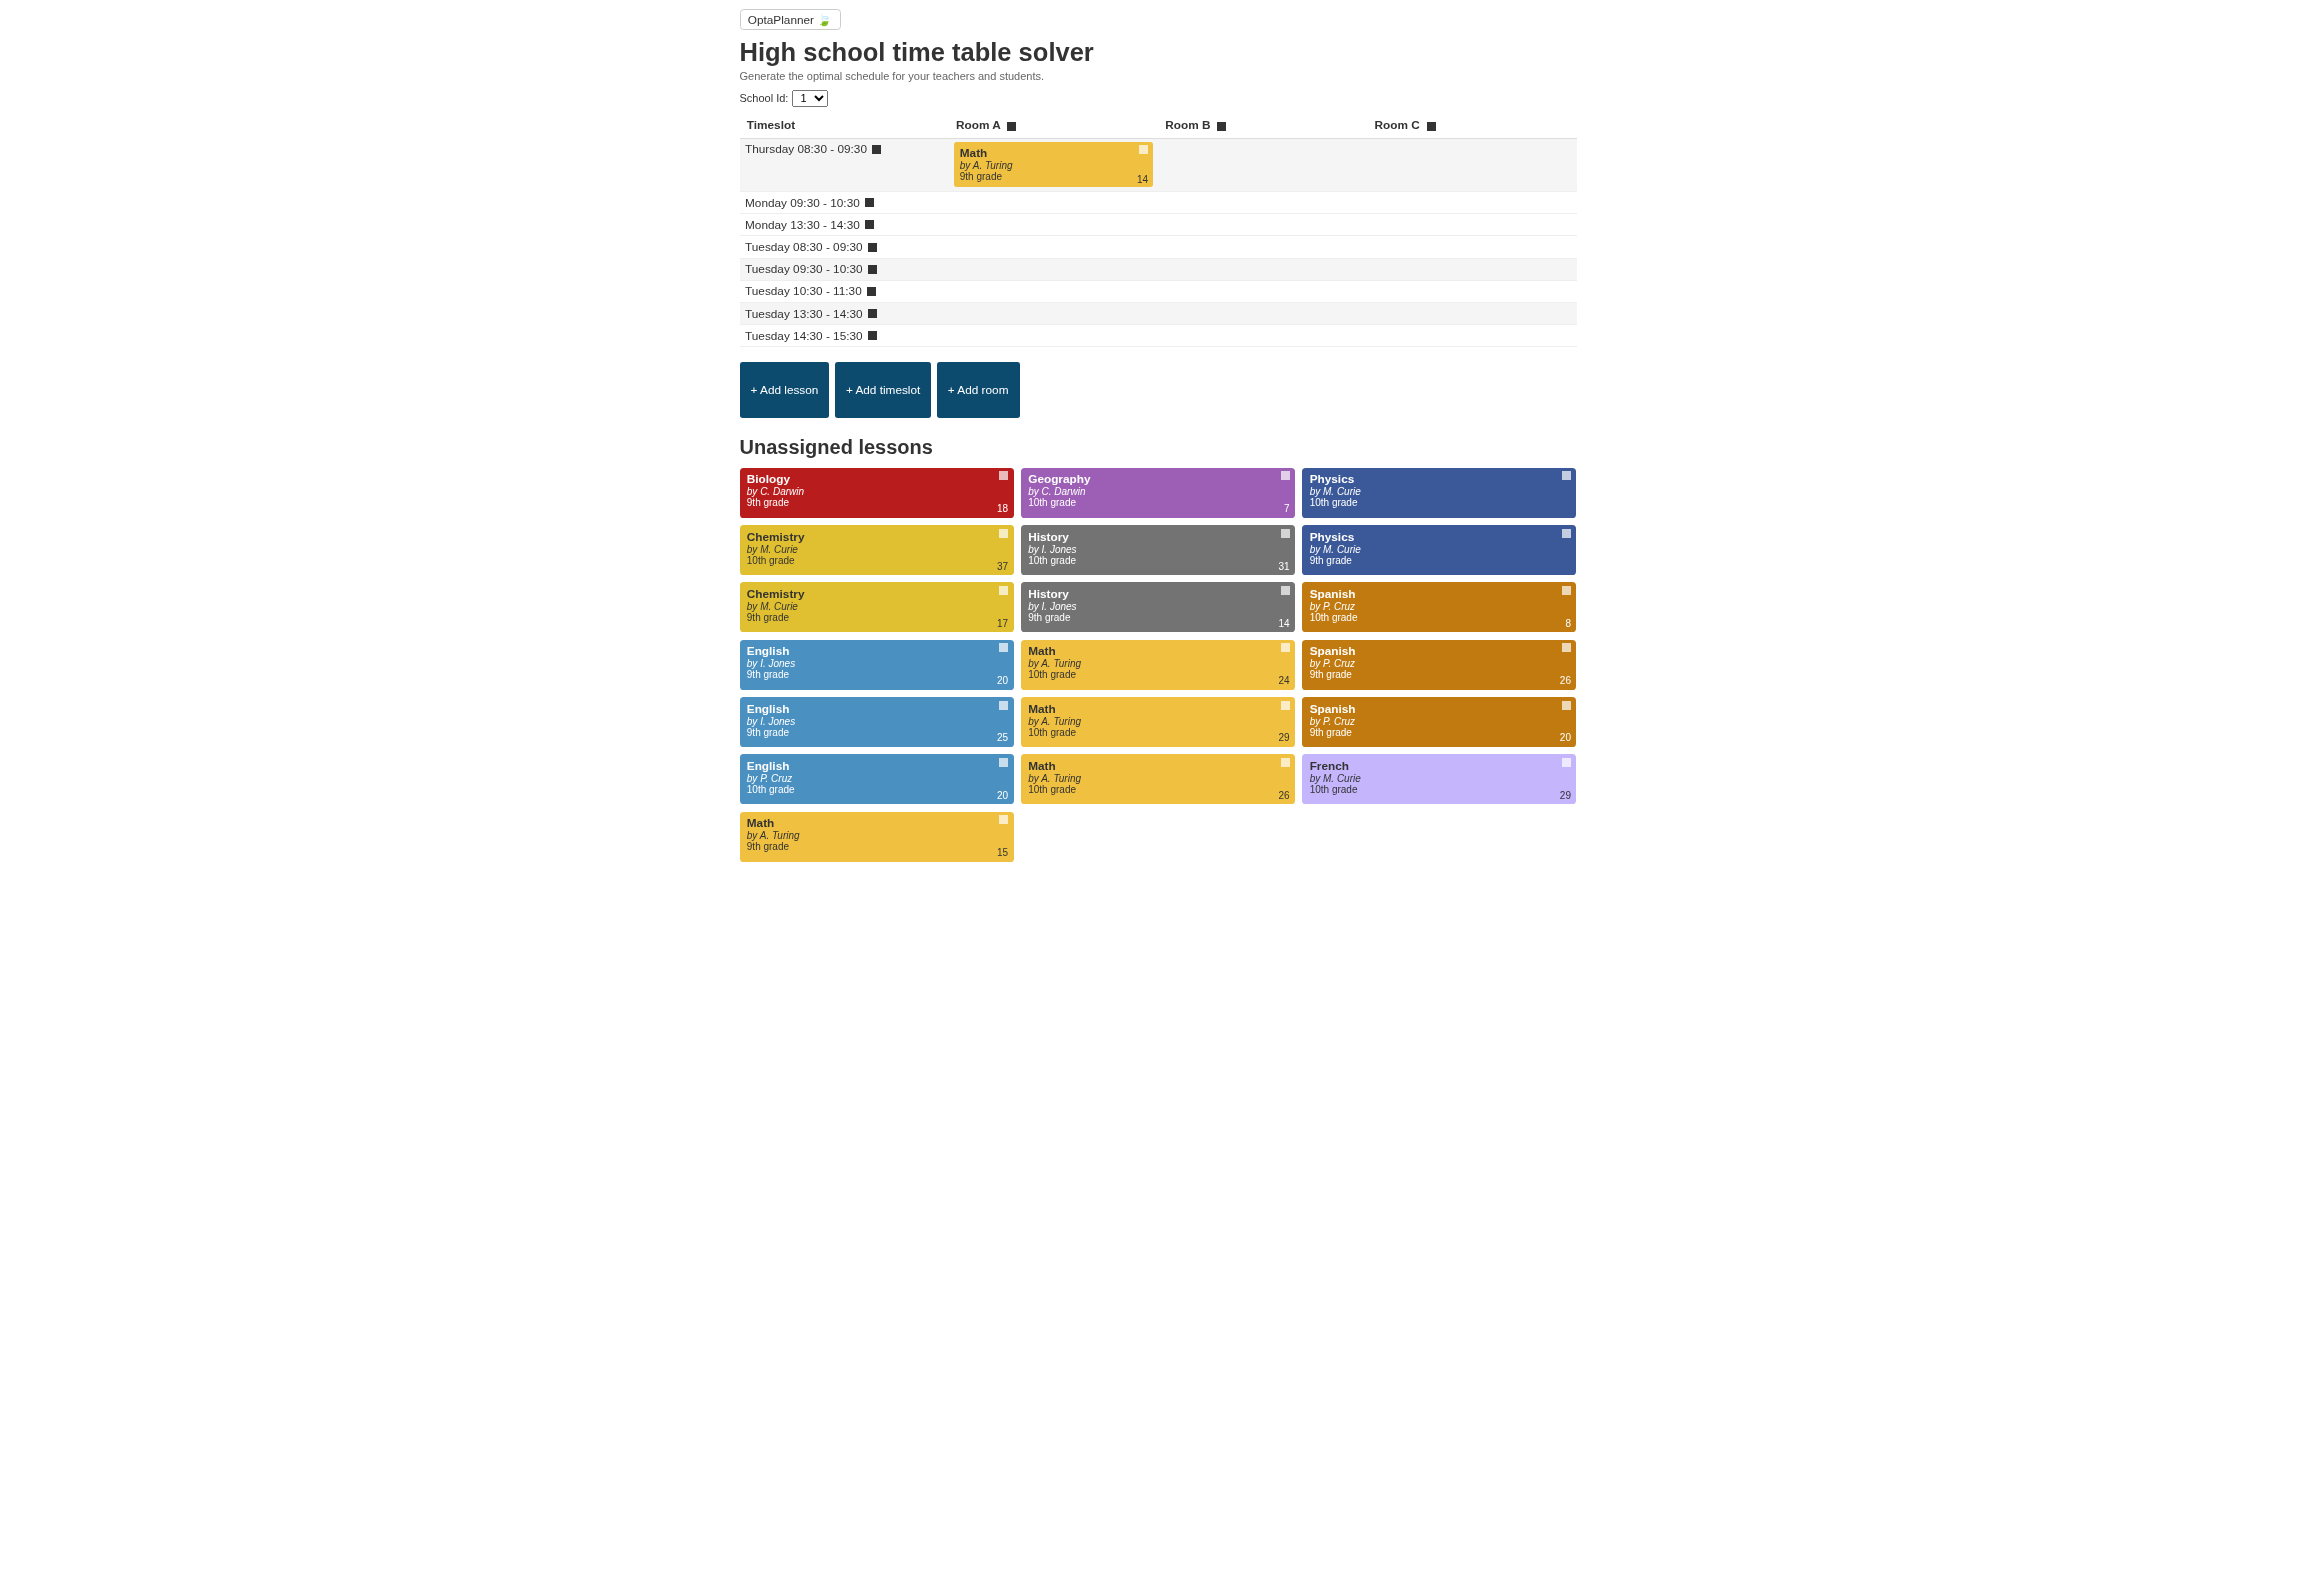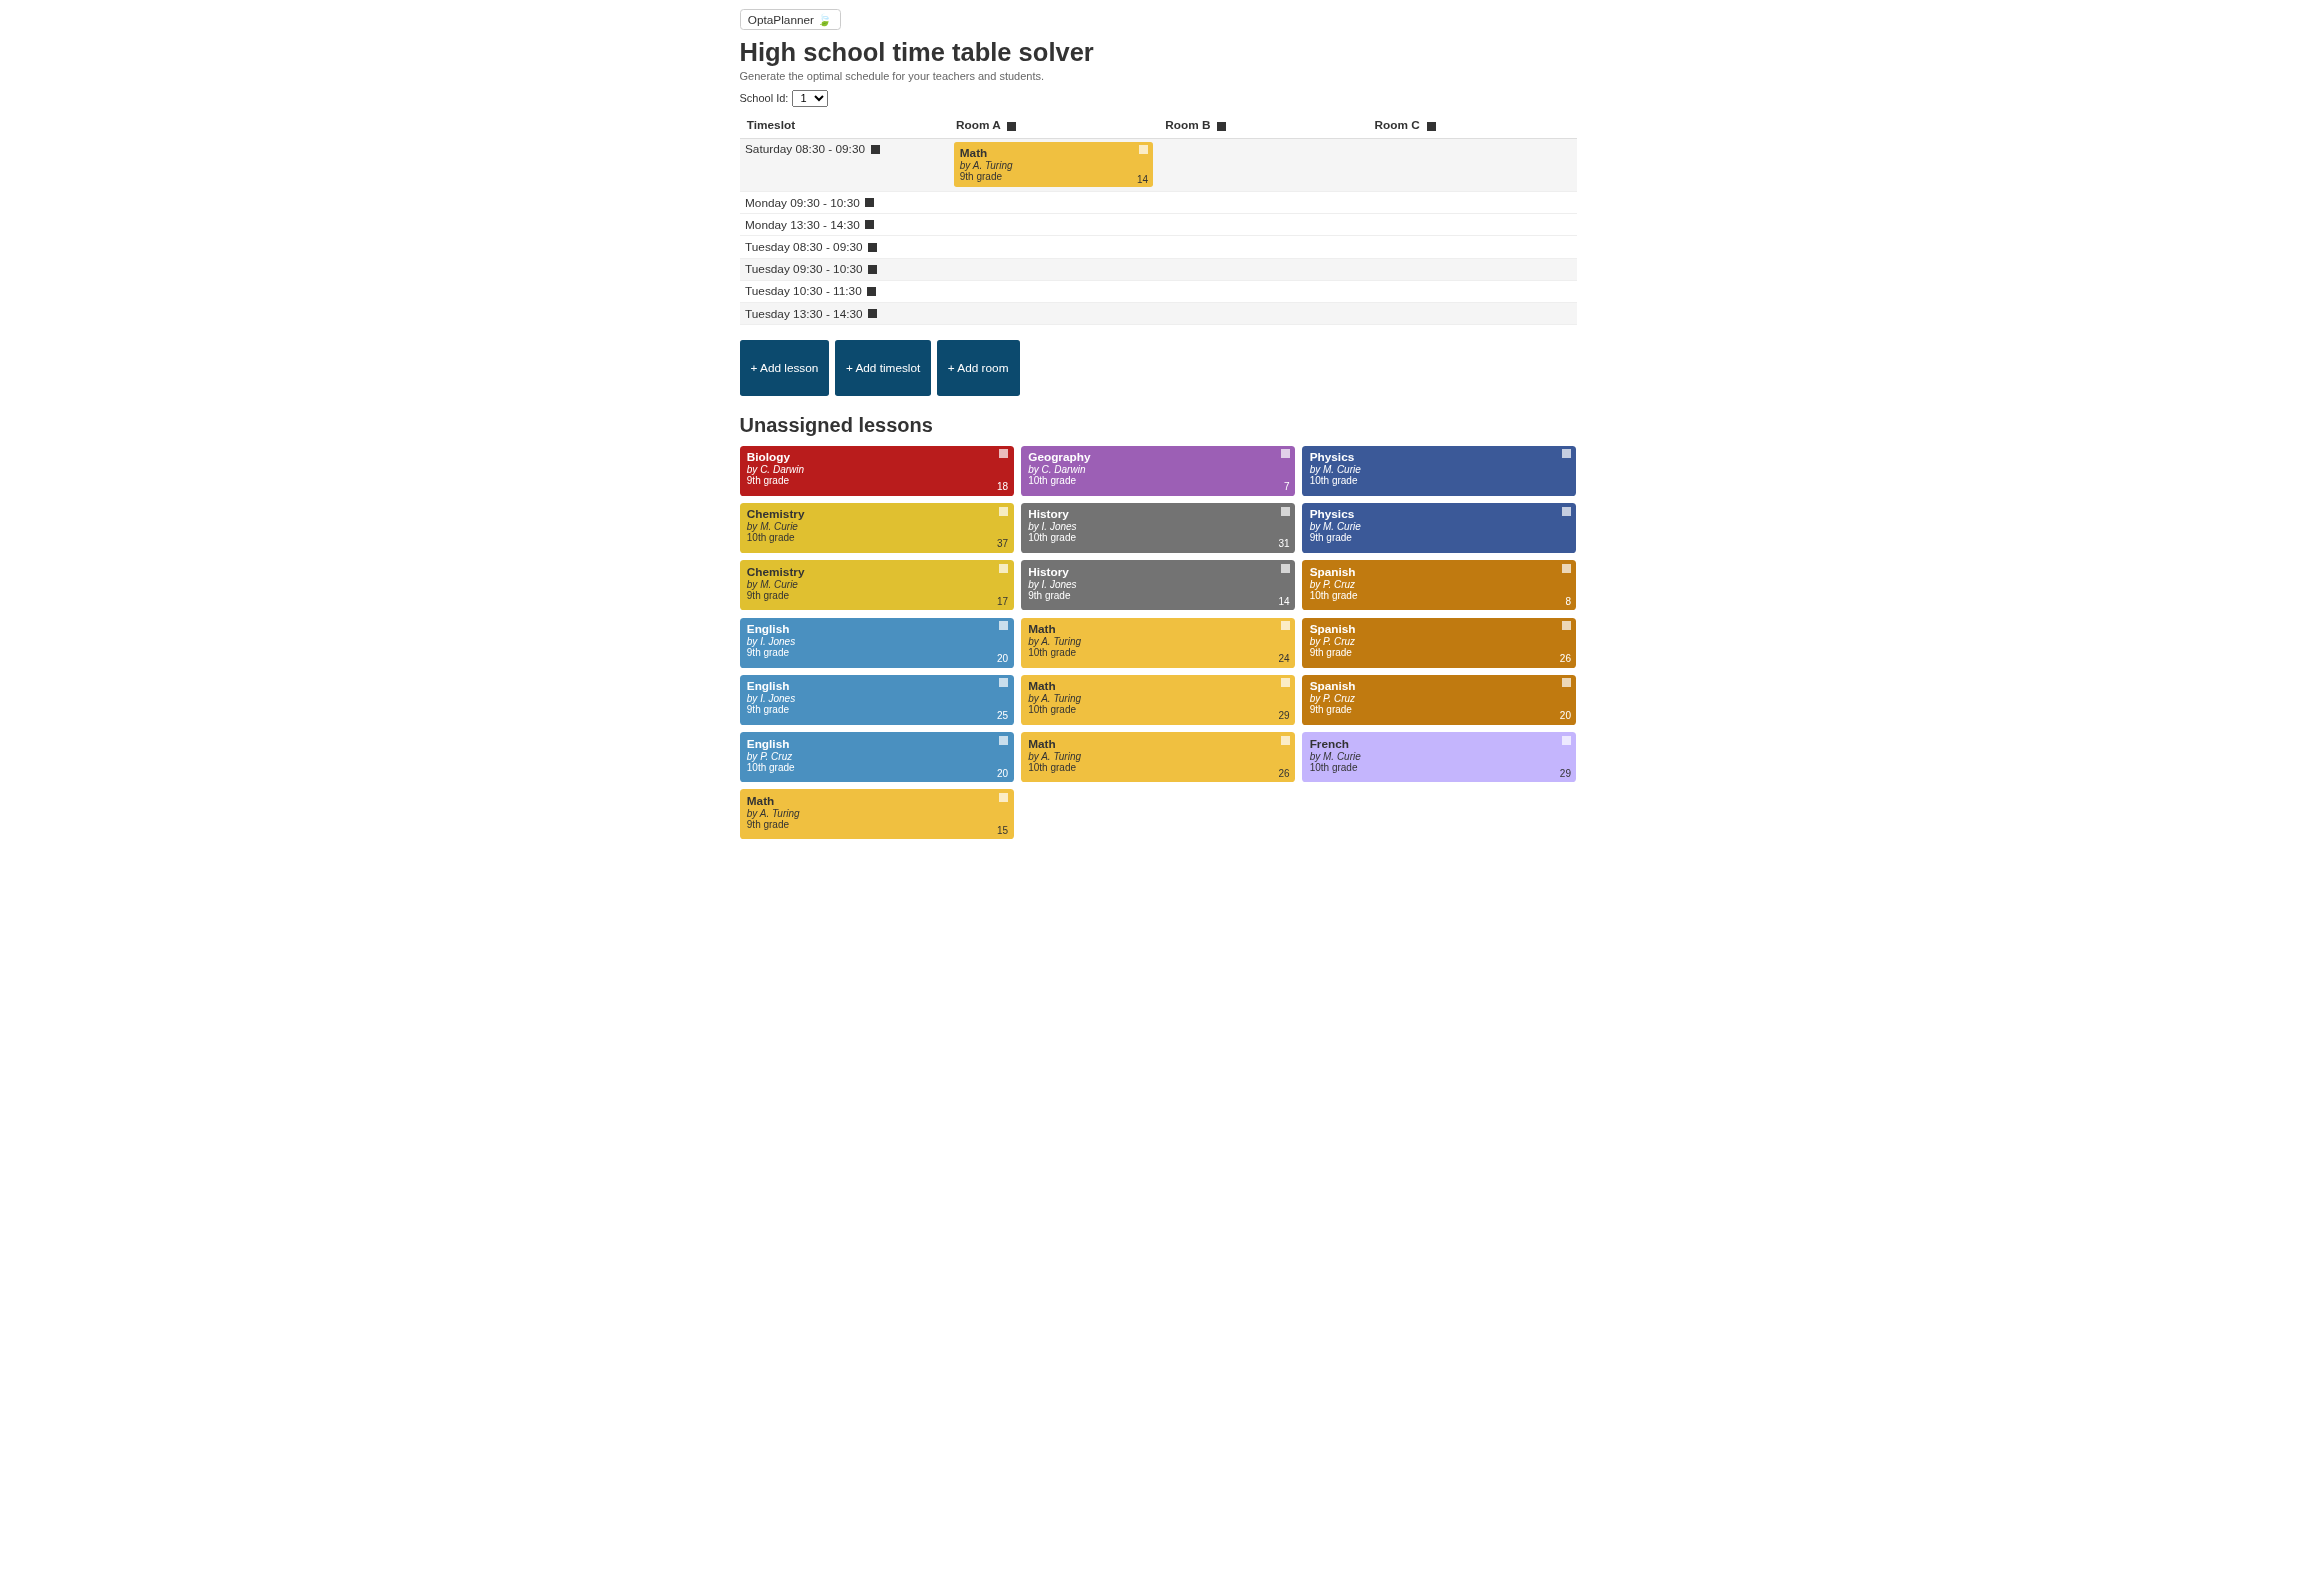--- a/index.html
+++ b/index.html
@@ -108,21 +108,21 @@
         <th>
           <span>Room C</span>
           <span class="th-icon"></span>
         </th>
       </tr>
     </thead>
     <tbody id="timetable-body">
     <tr class="row-gray">
           <td class="timeslot-cell">
             <div class="timeslot-label">
-              <span>Saturday 08:30 - 09:30</span>
+              <span>Thursday 08:30 - 09:30</span>
               <span class="timeslot-icon"></span>
             </div>
           </td>
           <td class="room-cell">
         <div class="lesson-card card-math">
           <div class="card-icon"></div>
           <div class="subject">Math</div>
           <div class="teacher">by A. Turing</div>
           <div class="grade">9th grade</div>
           <div class="count">14</div>
@@ -190,20 +190,31 @@
           <td class="timeslot-cell">
             <div class="timeslot-label">
               <span>Tuesday 13:30 - 14:30</span>
               <span class="timeslot-icon"></span>
             </div>
           </td>
           <td class="room-cell"></td>
           <td class="room-cell"></td>
           <td class="room-cell"></td>
         </tr>
+        <tr>
+          <td class="timeslot-cell">
+            <div class="timeslot-label">
+              <span>Tuesday 14:30 - 15:30</span>
+              <span class="timeslot-icon"></span>
+            </div>
+          </td>
+          <td class="room-cell"></td>
+          <td class="room-cell"></td>
+          <td class="room-cell"></td>
+        </tr>
       </tbody>
   </table>
 
   <div class="action-buttons">
     <button class="btn-add">+ Add lesson</button>
     <button class="btn-add">+ Add timeslot</button>
     <button class="btn-add">+ Add room</button>
   </div>
 
   <div class="section-title">Unassigned lessons</div>

